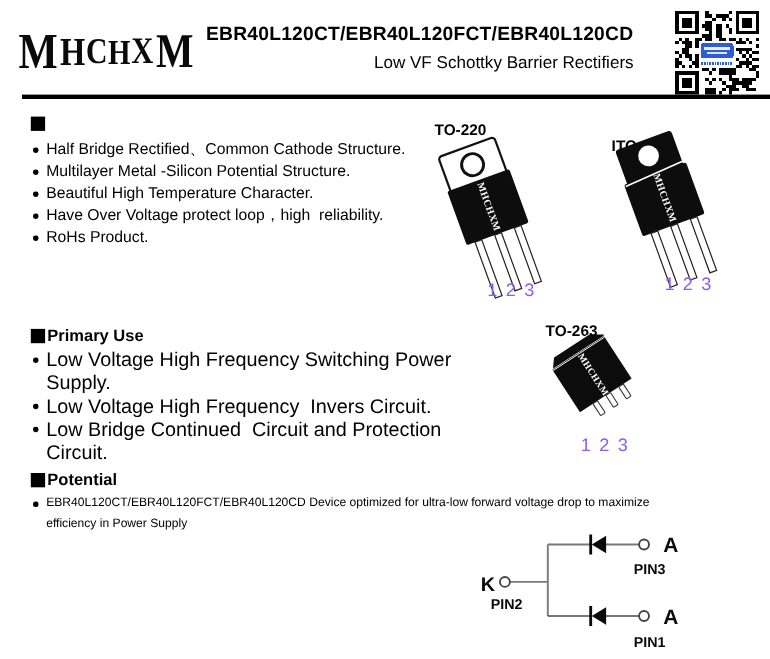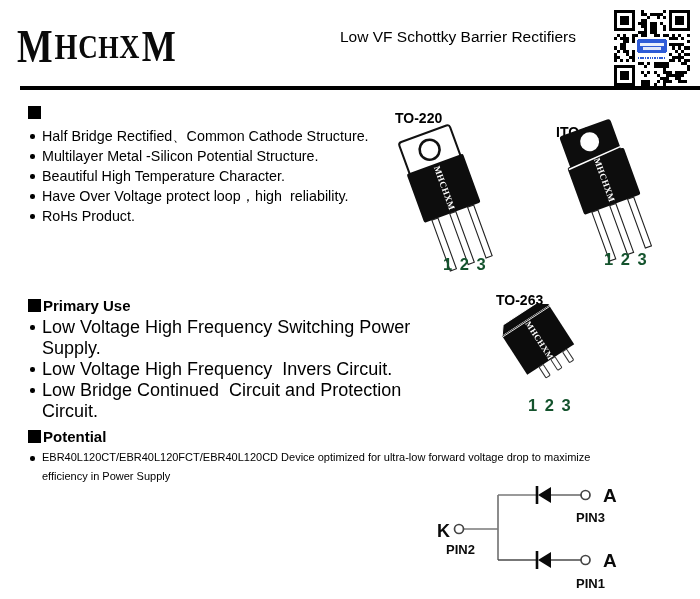--- a/index.html
+++ b/index.html
@@ -40,41 +40,42 @@
   ul.bullets li::before {
     content:""; position:absolute; left:4px; top:8px;
     width:4.5px; height:4.5px; border-radius:50%; background:#000;
   }
   .s1 li { font-size:14.3px; line-height:20px; }
   .s2 li { font-size:18px; line-height:21px; }
   .s3 li { font-size:11px; line-height:18.5px; }
 
   
   .pkg-label { font-size:14px; font-weight:bold; white-space:nowrap; }
-  .pins { font-size:16.5px; letter-spacing:1.5px; color:#14532d; white-space:pre;font-weight:bold; }
+  .pins { font-size:16.5px; letter-spacing:1.5px; color:#8b5cf6; white-space:pre; }
   .pkg-svg text { font-family:"Liberation Serif", serif; }
 
   
   .circuit text { font-family:"Liberation Sans", sans-serif; }
 </style>
 </head>
 <body>
 
 <div class="page">
 
   <div class="abs logo" id="logo">
       <span style="font-size:46px">M</span>
       <span style="font-size:36px">H</span>
       <span style="font-size:33px">C</span>
       <span style="font-size:32px">H</span>
       <span style="font-size:34px">X</span>
       <span style="font-size:44px">M</span>
     </div>
 
   <div class="abs title-block">
+    <div class="title">EBR40L120CT/EBR40L120FCT/EBR40L120CD</div>
     <div class="subtitle">Low VF Schottky Barrier Rectifiers</div>
   </div>
 
   <svg class="abs qr" id="qr" viewBox="0 0 25 25" shape-rendering="crispEdges">
       <rect x="9" y="0" width="1" height="1" fill="#000"></rect>
       <rect x="16" y="0" width="1" height="1" fill="#000"></rect>
       <rect x="9" y="1" width="1" height="1" fill="#000"></rect>
       <rect x="10" y="1" width="1" height="1" fill="#000"></rect>
       <rect x="12" y="1" width="1" height="1" fill="#000"></rect>
       <rect x="13" y="1" width="1" height="1" fill="#000"></rect>

